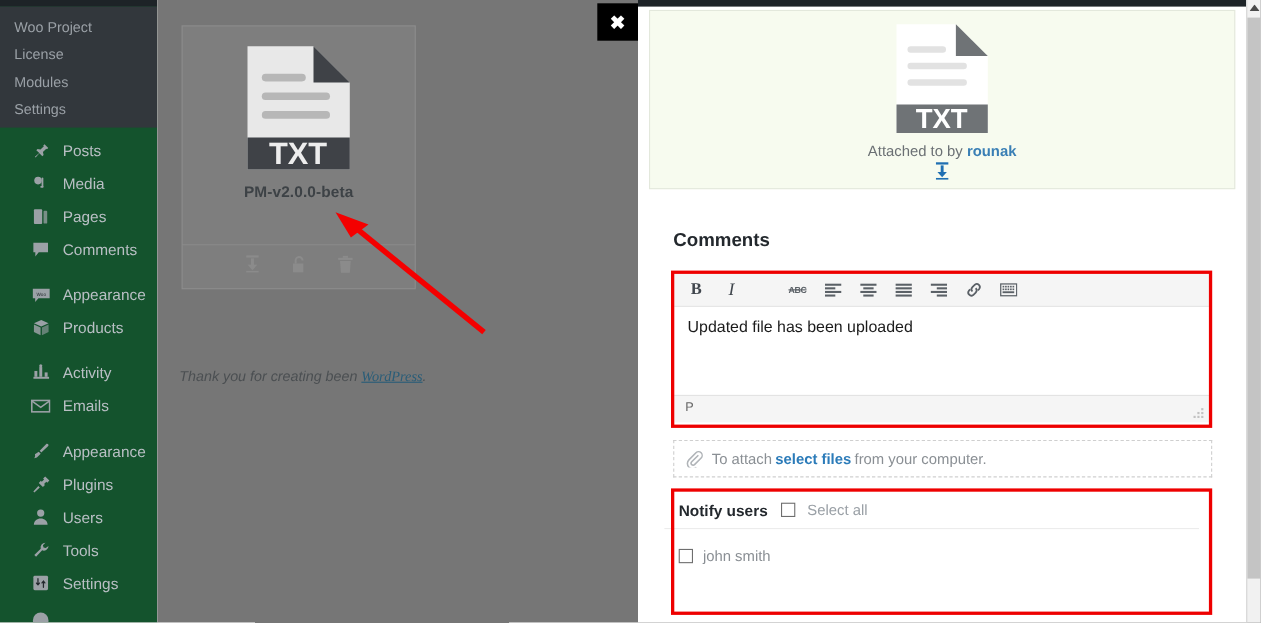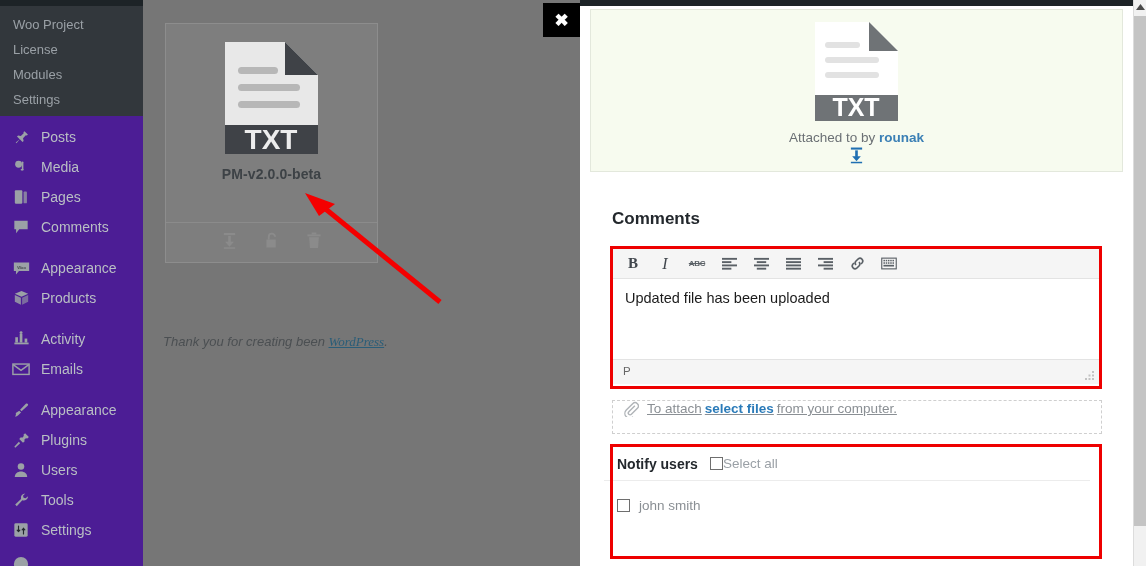--- a/index.html
+++ b/index.html
@@ -7,36 +7,37 @@
     width: 1146px; height: 566px;
     overflow: hidden;
     font-family: "Liberation Sans", sans-serif;
     background: #f1f1f1;
   }
   #root { position: relative; width: 1146px; height: 566px; overflow: hidden; }
 
   
   .wp-sidebar {
     position: absolute; left: 0; top: 0; width: 143px; height: 566px;
-    background: #4c1d95; color: #b4b9be; overflow: hidden;
+    background: #14532d; color: #b4b9be; overflow: hidden;
   }
   .wp-topstrip { position:absolute; left:0; top:0; width:143px; height:6px; background:#1d2327; }
   .submenu-block { position:absolute; left:0; top:6px; width:143px; background:#32373c; padding-bottom:4px;}
   .submenu-item {
     display:block; padding:4px 0 4px 13px; font-size:13px; line-height:17px;
     color:#9aa0a6; white-space:nowrap;
   }
   .submenu-item.partial { color:#8a9096; height:6px; overflow:hidden; padding-top:0; padding-bottom:0;}
 
   .menu-group { margin-top: 0; }
   .menu-sep { height: 11px; }
   .menu-item {
     position:relative; display:flex; align-items:center;
     height:30px; padding-left:9px; color:#b9bfc4; font-size:14px; line-height:30px;
     white-space:nowrap;
+    margin-left:16px;
   }
   .menu-item .mi-ico {
     width:24px; height:20px; margin-right:8px; display:inline-flex;
     align-items:center; justify-content:center; color:#9ba1a6; flex:none;
   }
   .menu-item .mi-ico svg { display:block; }
   .menu-label { font-size:14px; color:#b9bfc4; }
 
   
   .page-body {
@@ -110,50 +111,50 @@
     background:#fff; border:1px solid #e2e2e2; border-width:0;
   }
   .ed-toolbar {
     height:30px; background:#f5f5f5; border-bottom:1px solid #e3e3e3;
     display:flex; align-items:center; padding-left:10px; gap:12px;
   }
   .ed-btn { width:20px; height:20px; display:flex; align-items:center; justify-content:center;
             color:#40464d; cursor:pointer; }
   .ed-btn.b { font-family:"Liberation Serif", serif; font-weight:bold; font-size:15px; }
   .ed-btn.i { font-family:"Liberation Serif", serif; font-style:italic; font-size:16px; }
-  .ed-btn.s { font-size:8px; font-weight:bold; letter-spacing:-0.3px; text-decoration:line-through; color:#5a6066;}
+  .ed-btn.s { font-size:8px; font-weight:bold; letter-spacing:-0.3px; text-decoration:line-through; color:#5a6066;margin-left:28px;}
   .ed-body {
     height:80px; padding:11px 12px; font-size:14.5px; color:#1b1b1b; background:#fff;
   }
   .ed-status {
     height:25px; border-top:1px solid #e3e3e3; background:#f5f5f5;
     font-size:11.5px; color:#666; padding:5px 10px; position:relative;
   }
   .ed-resize { position:absolute; right:3px; bottom:2px; width:12px; height:12px; opacity:.55;}
 
   
   .attach-row {
     position:absolute; left:612px; top:400px; width:490px; height:34px;
-    border:1px dashed #cfcfcf; display:flex; align-items:flex-start; padding-left:10px;
-    font-size:13.5px; color:#8a8f94;text-decoration:underline;
+    border:1px dashed #cfcfcf; display:flex; align-items:center; padding-left:10px;
+    font-size:13.5px; color:#8a8f94;
   }
   .attach-row .clip { margin-right:8px; color:#b0b4b8; display:flex; align-items:center;}
   .attach-row a { color:#2b7bb9; text-decoration:none; font-weight:bold; margin:0 3px; }
 
   
   #notify-redbox { left:610px; top:444px; width:492px; height:115px; }
   .notify-box {
     position:absolute; left:604px; top:447px; width:486px; height:109px; background:#fff;
   }
   .notify-head {
     height:34px; border-bottom:1px solid #ececec; display:flex; align-items:center;
     padding-left:13px; gap:12px;
   }
   .notify-head .nh-label { font-size:14px; font-weight:bold; color:#23282d; }
-  .notify-head .nh-all { font-size:13.5px; color:#9aa0a6; display:flex; align-items:center; gap:0;text-align:center;}
+  .notify-head .nh-all { font-size:13.5px; color:#9aa0a6; display:flex; align-items:center; gap:11px;text-align:center;}
   .cbx {
     width:13px; height:13px; border:1px solid #6e6e6e; background:#fff;
     display:inline-block; position:relative; flex:none;
   }
   .cbx.checked::after {
     content:""; position:absolute; left:3px; top:0px; width:4px; height:8px;
     border:solid #3c3c3c; border-width:0 2px 2px 0; transform:rotate(42deg);
   }
   .notify-list { padding:12px 0 0 13px; }
   .notify-user { display:flex; align-items:center; gap:9px; height:25px; font-size:13.5px; color:#8a8f94; }

